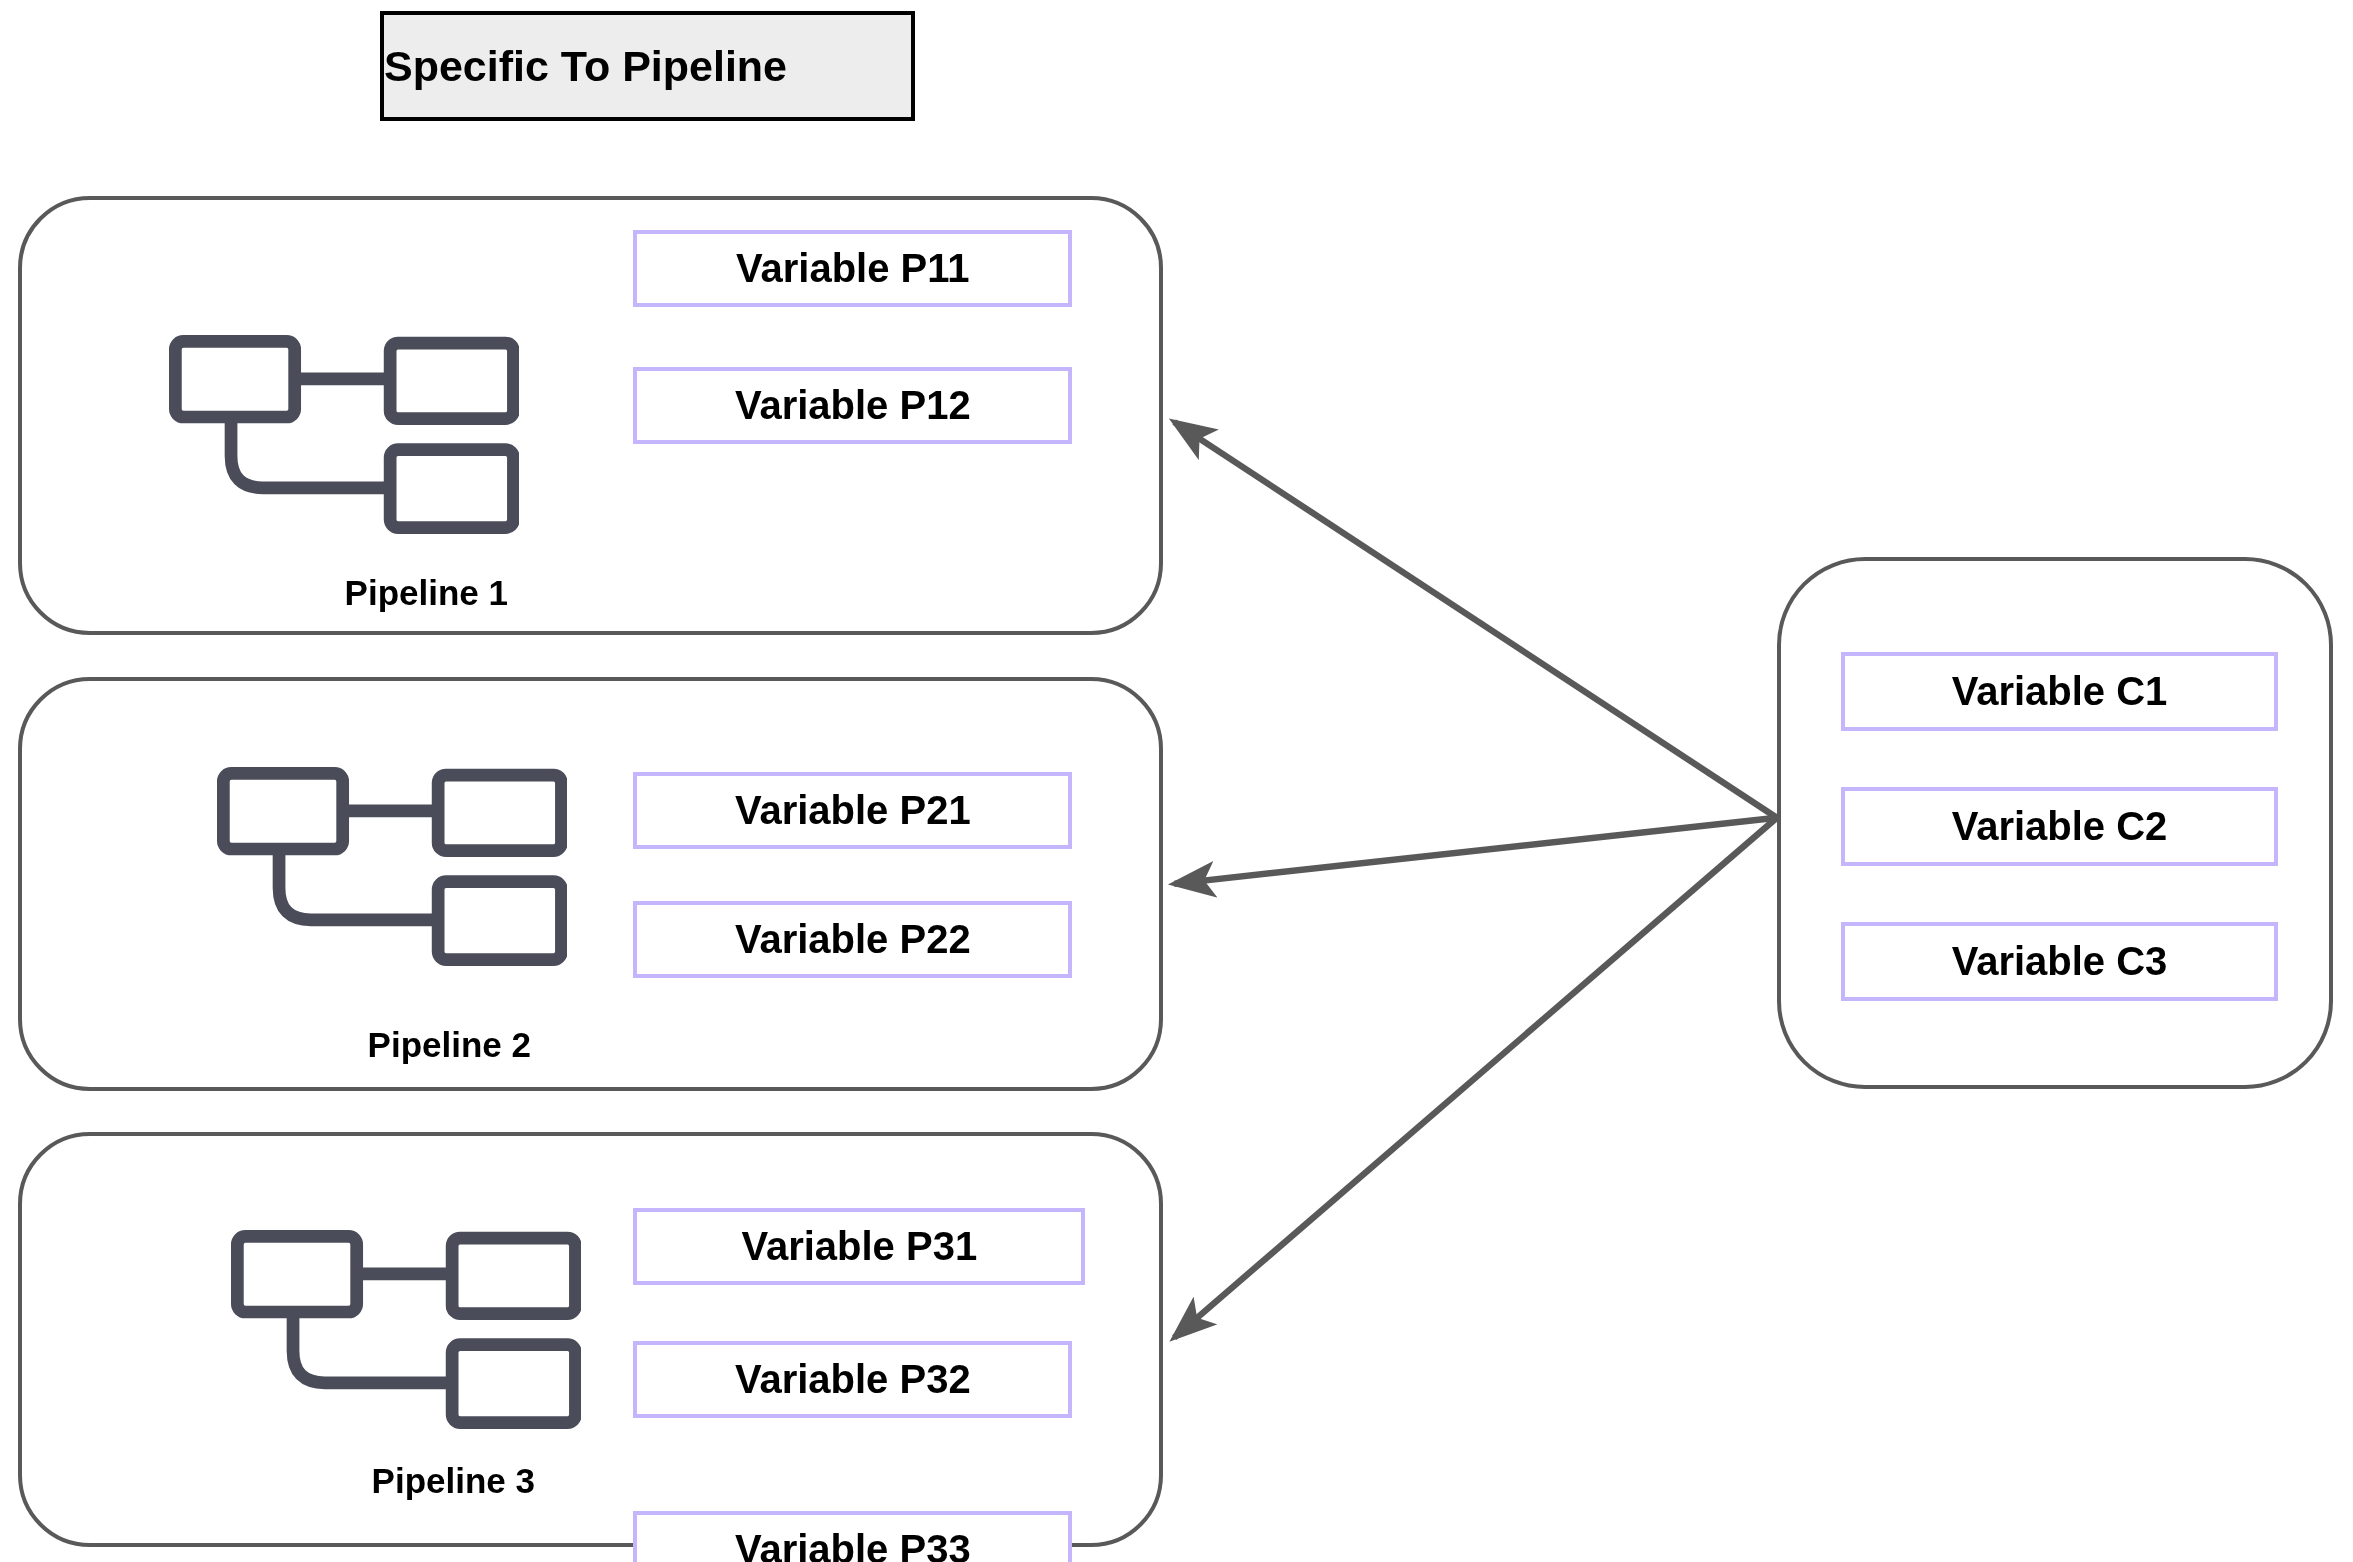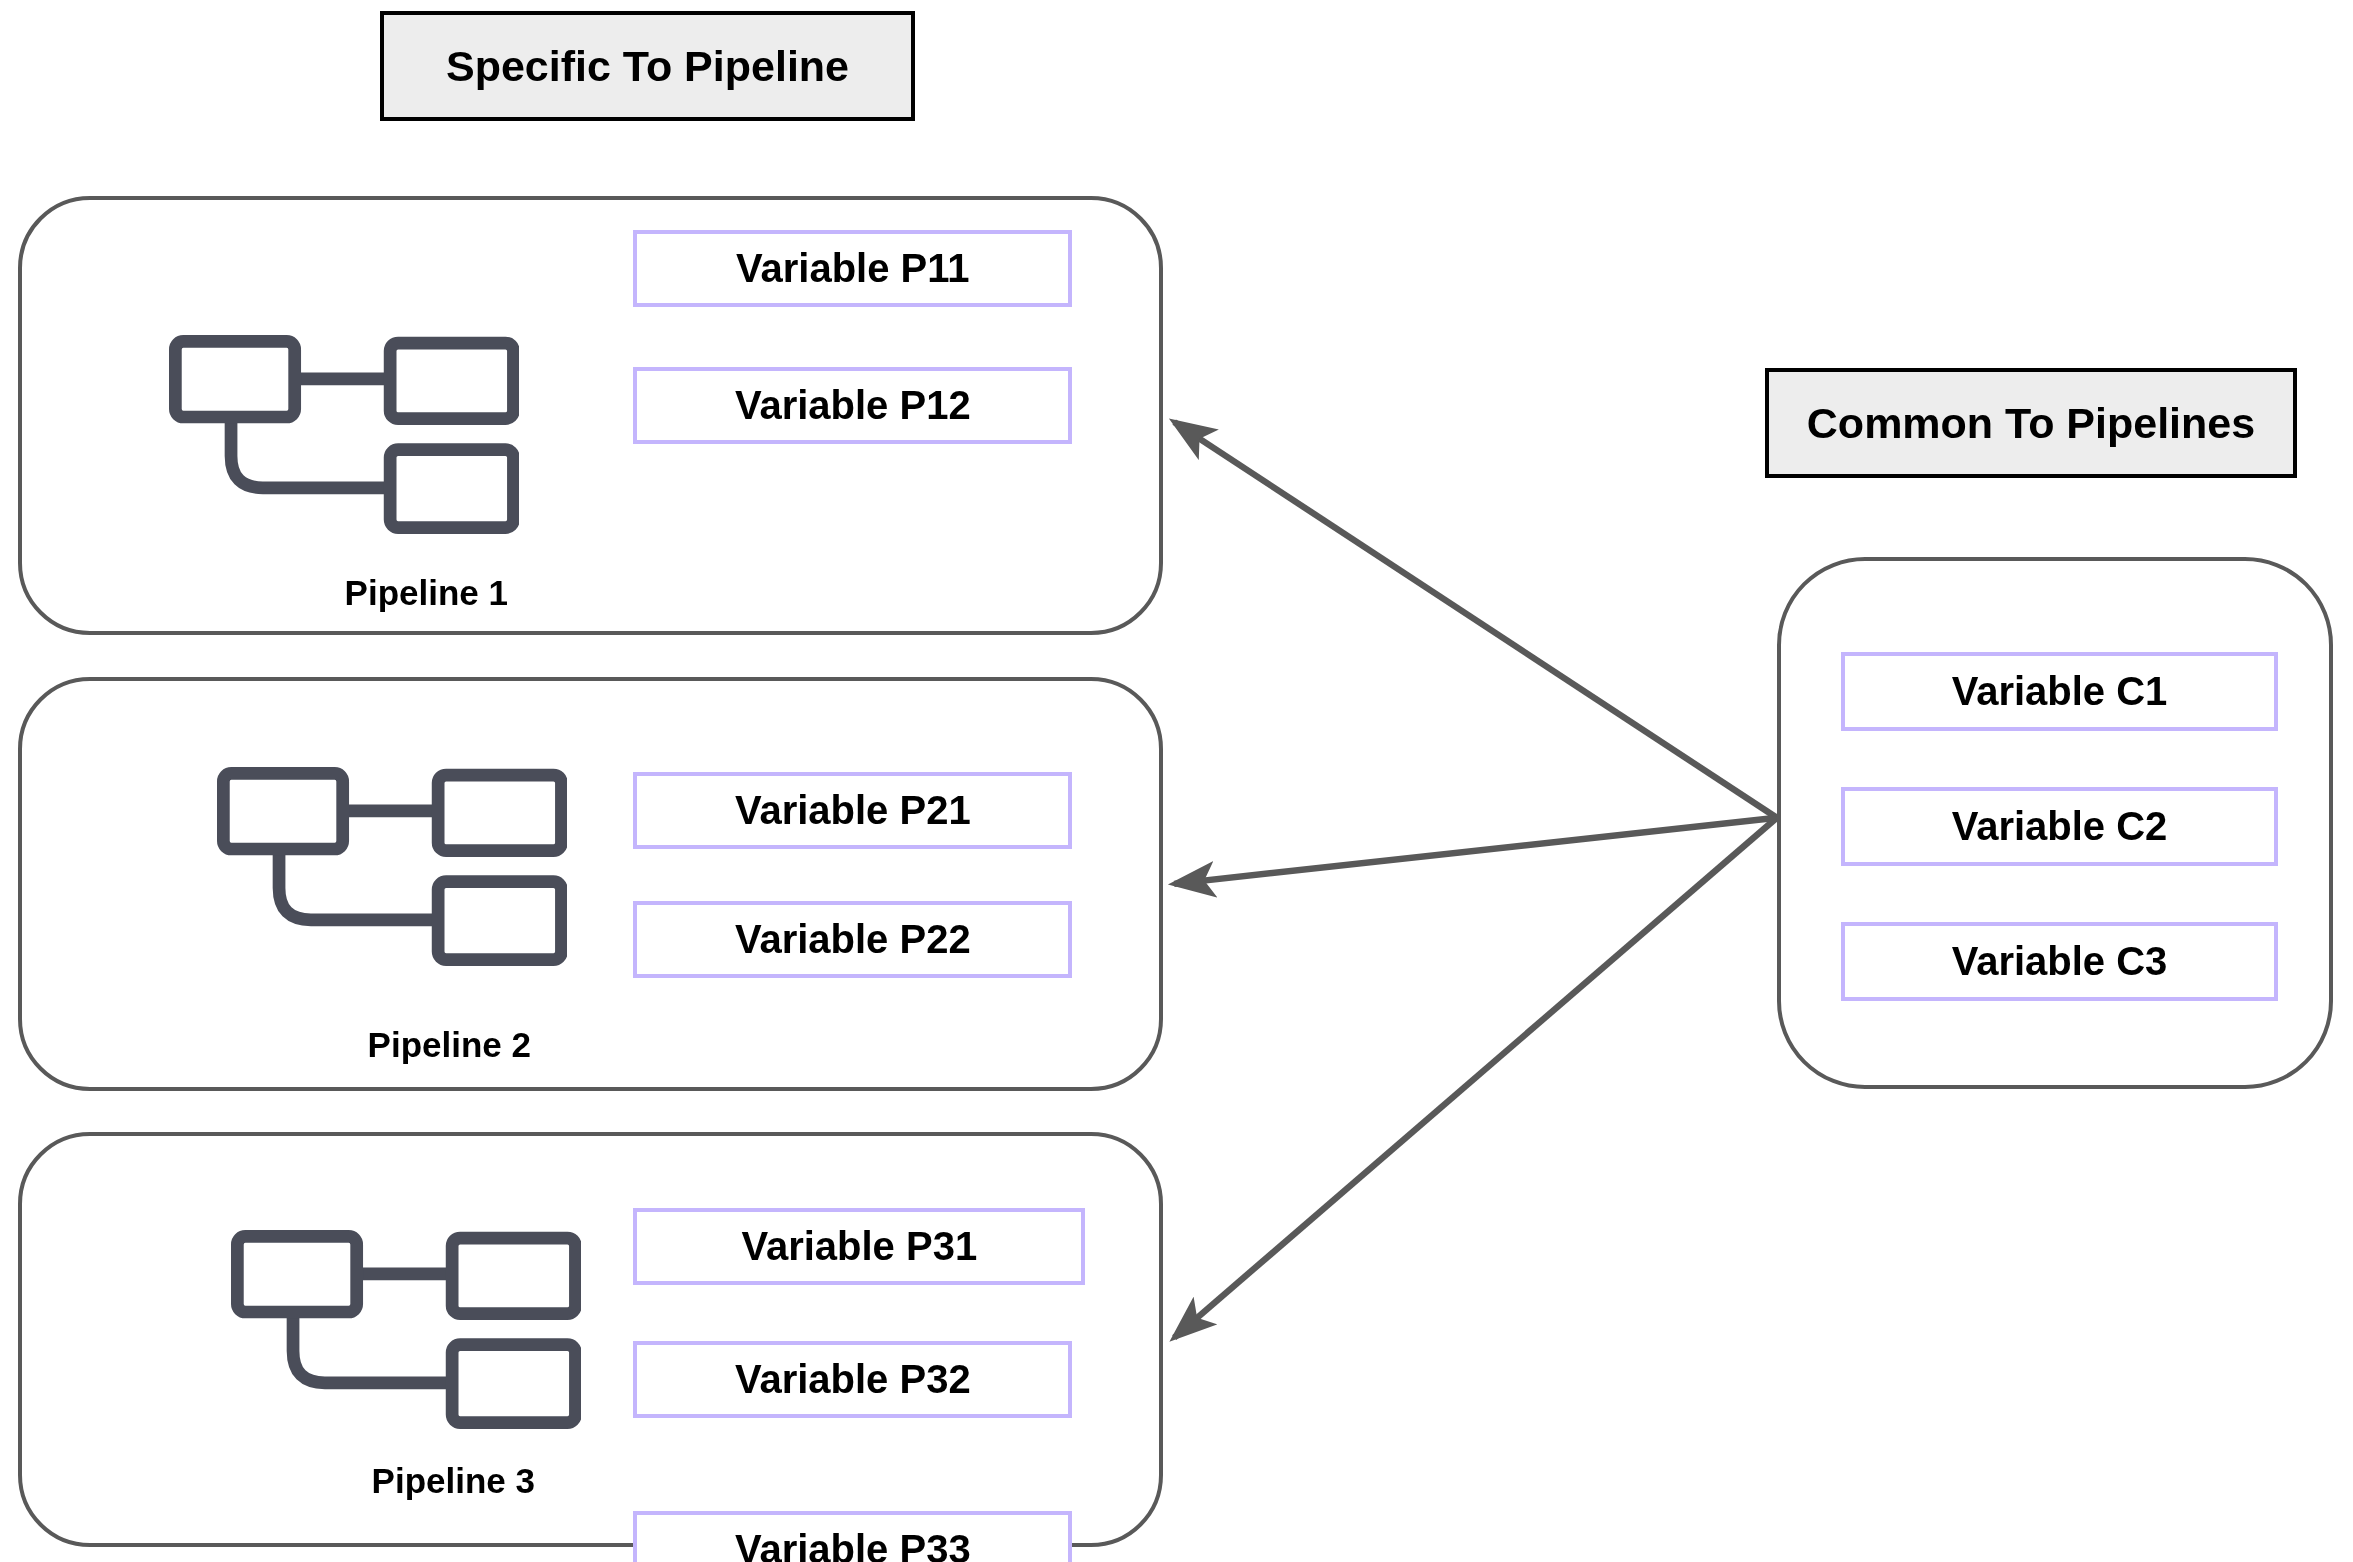--- a/index.html
+++ b/index.html
@@ -20,21 +20,21 @@
     left: 0; top: 0;
     width: 2354px; height: 1563px;
     pointer-events: none;
   }
   .label-box {
     position: absolute;
     background: #ededed;
     border: 4.8px solid #000000;
     display: flex;
     align-items: center;
-    justify-content: center;
+    justify-content: flex-start;
     font-size: 43px;
     font-weight: bold;
     color: #000000;
     box-sizing: border-box;
   }
   .group-box {
     position: absolute;
     background: #ffffff;
     border: 4px solid #595959;
     box-sizing: border-box;
@@ -78,23 +78,20 @@
     </defs>
     <path d="M2232,1027 L1475,530" stroke="#595959" stroke-width="8" fill="none" marker-end="url(#ah)"></path>
     <path d="M2232,1027 L1475,1110" stroke="#595959" stroke-width="8" fill="none" marker-end="url(#ah)"></path>
     <path d="M2232,1027 L1475,1680" stroke="#595959" stroke-width="8" fill="none" marker-end="url(#ah)"></path>
   </svg>
 
   <div class="label-box" style="left:380px; top:11px; width:535px; height:110px;">
     <span>Specific To Pipeline</span>
   </div>
 
-  <div class="label-box" style="left:1765px; top:368px; width:532px; height:110px;">
-    <span>Common To Pipelines</span>
-  </div>
 
   <div class="group-box pipeline-box" style="left:18.3px; top:196px; width:1145px; height:439px;">
     <svg class="pl-icon" style="left:147px; top:135px;" width="350" height="199" viewBox="0 0 440 250" xmlns="http://www.w3.org/2000/svg">
       <path d="M78,100 V152 Q78,192 118,192 H286" fill="none" stroke="#4a4d59" stroke-width="16"></path>
       <line x1="150" y1="55" x2="290" y2="55" stroke="#4a4d59" stroke-width="16"></line>
       <rect x="8" y="8" width="150" height="95" rx="10" fill="#ffffff" stroke="#4a4d59" stroke-width="16"></rect>
       <rect x="278" y="10" width="155" height="95" rx="10" fill="#ffffff" stroke="#4a4d59" stroke-width="16"></rect>
       <rect x="278" y="144" width="155" height="98" rx="10" fill="#ffffff" stroke="#4a4d59" stroke-width="16"></rect>
     </svg>
     <div class="pl-name" style="left:404px; top:373px;">Pipeline 1</div>

